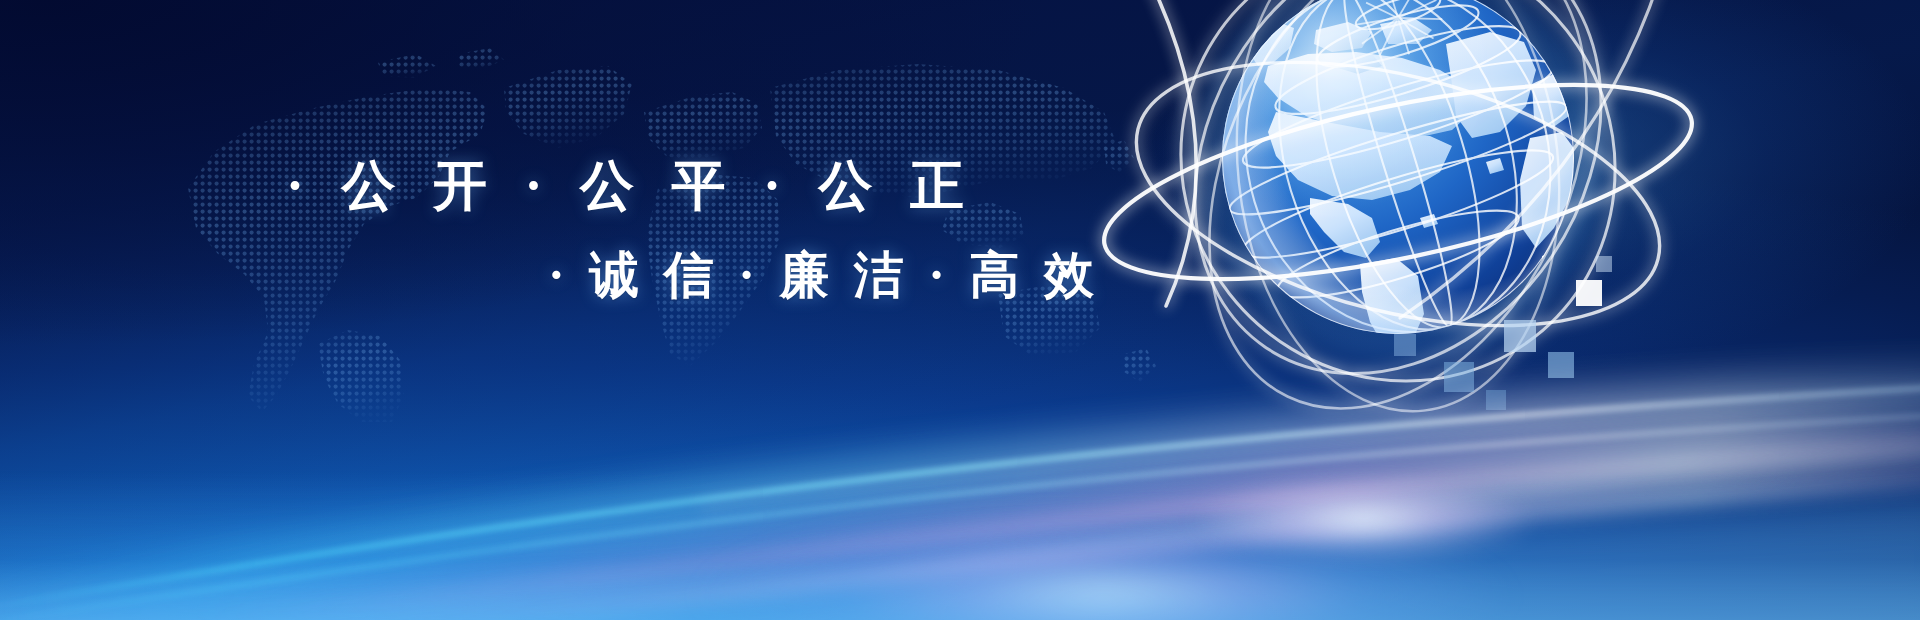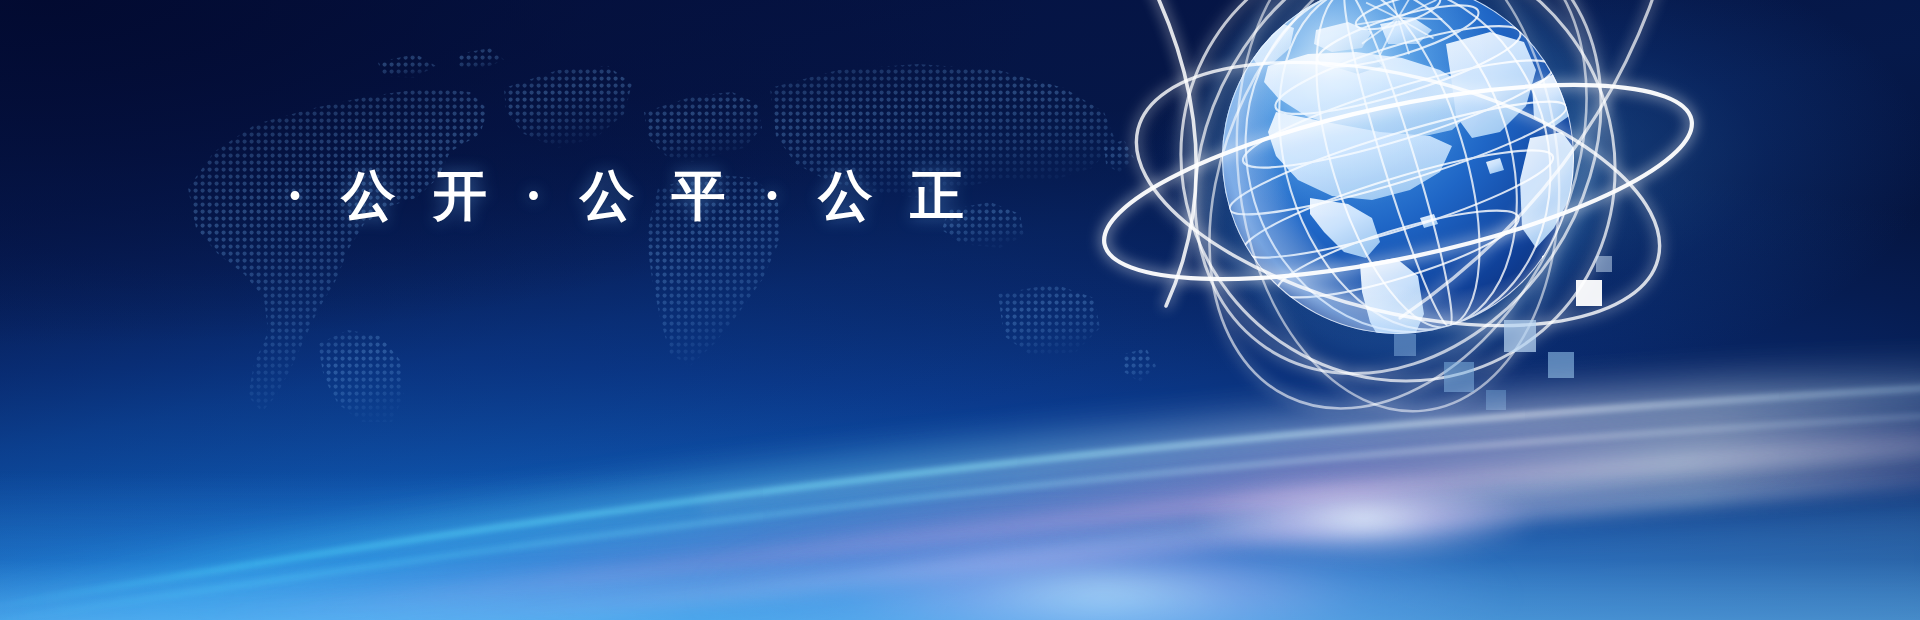--- a/index.html
+++ b/index.html
@@ -32,21 +32,21 @@
 
   
   .worldmap{
     position:absolute;left:18px;top:-8px;width:1180px;height:430px;
     opacity:.55;
   }
   .worldmap svg{width:100%;height:100%;display:block;}
 
   
   .slogan-wrap{
-    position:absolute;left:0;top:14px;width:1180px;height:500px;
+    position:absolute;left:0;top:4px;width:1180px;height:500px;
     pointer-events:none;
   }
   .slogan{
     position:absolute;color:#ffffff;white-space:nowrap;
     font-weight:700;letter-spacing:.02em;
     text-shadow:0 0 16px rgba(120,190,255,.45), 0 1px 2px rgba(0,20,60,.5);
   }
   .slogan-1{ left:286px; top:146px; font-size:54px; letter-spacing:12px; }
   .slogan-2{ left:548px; top:238px; font-size:50px; letter-spacing:6px; }
 
@@ -134,20 +134,21 @@
             <path d="M440 62 L472 56 L486 68 L462 78 L440 74 Z"></path>
           </g>
         </mask>
       </defs>
       <rect x="0" y="0" width="1180" height="430" fill="url(#dotgrid)" mask="url(#mapmask)"></rect>
     </svg>
   </div>
 
   <div class="slogan-wrap">
     <div class="slogan slogan-1">· 公 开 · 公 平 · 公 正</div>
+    <div class="slogan slogan-2">· 诚 信 · 廉 洁 · 高 效</div>
   </div>
 
   <div class="globe-stage">
     <svg viewBox="0 0 620 460">
       <defs>
         <radialGradient id="sphereFill" cx="34%" cy="26%" r="82%">
           <stop offset="0%" stop-color="#7fc2f5"></stop>
           <stop offset="26%" stop-color="#3e8ede"></stop>
           <stop offset="55%" stop-color="#1f66c6"></stop>
           <stop offset="82%" stop-color="#11459f"></stop>

